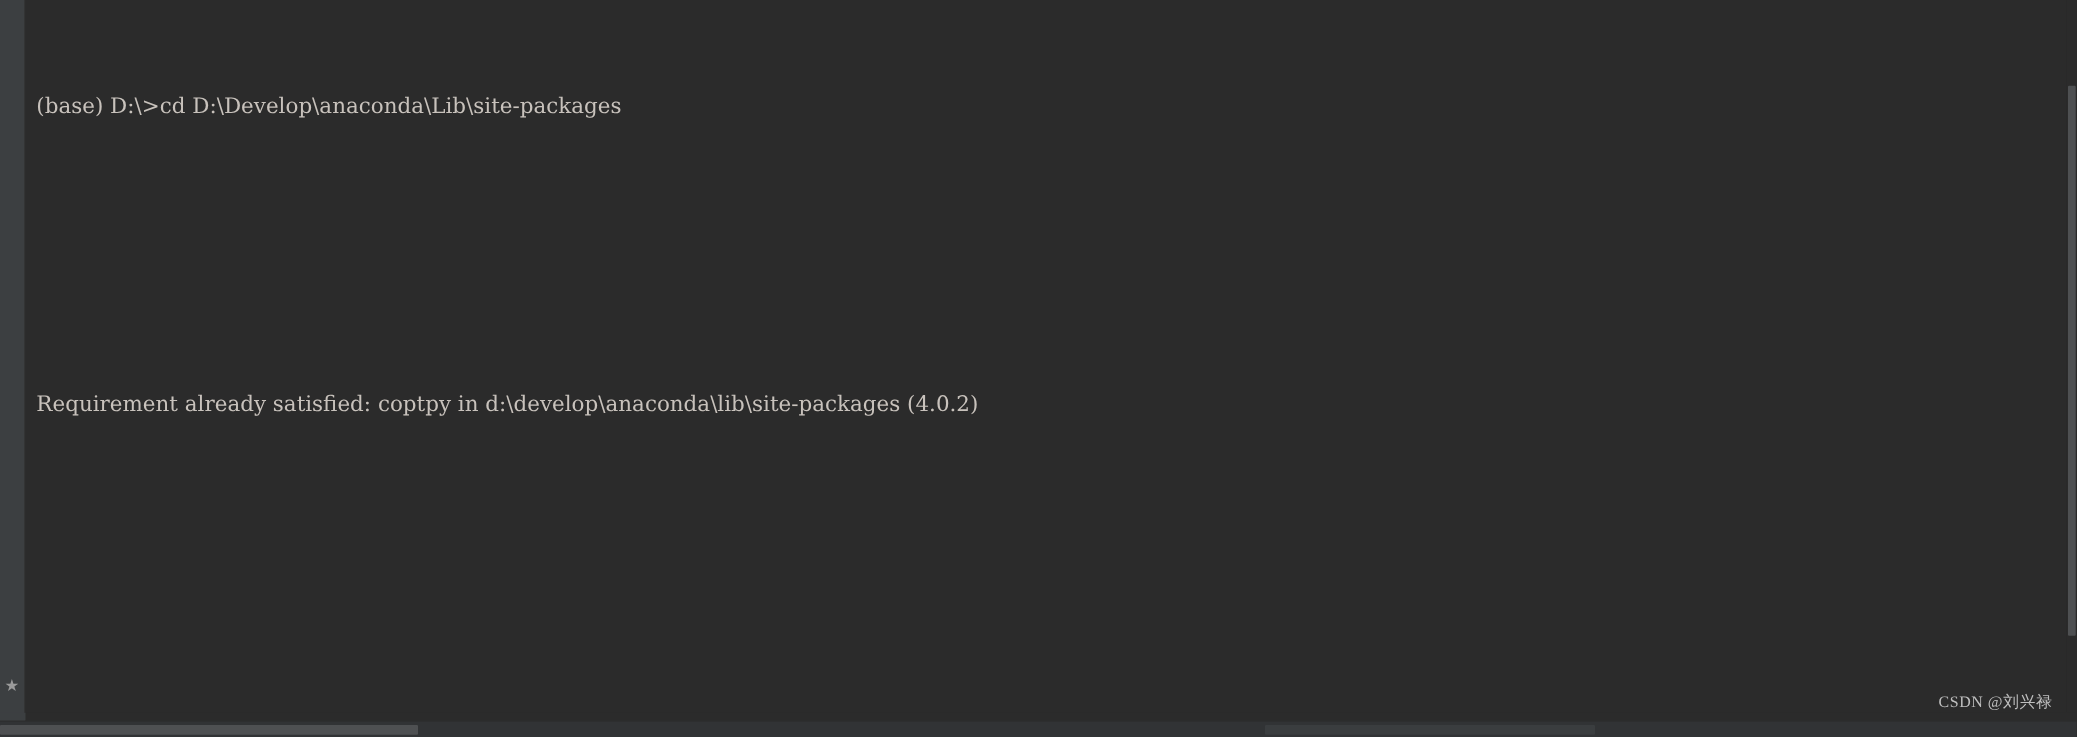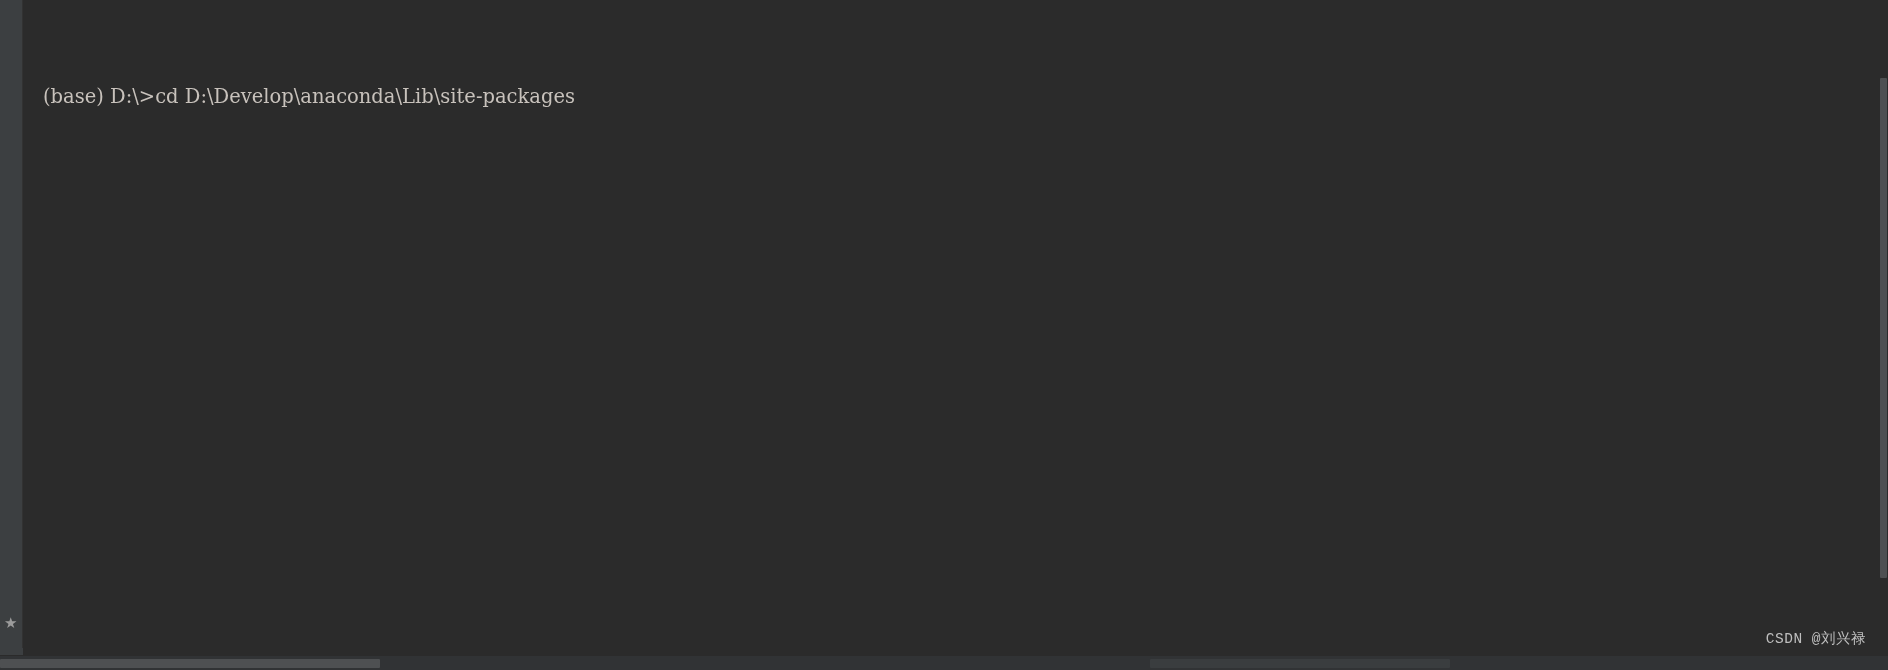--- a/index.html
+++ b/index.html
@@ -84,29 +84,29 @@
     left: 0;
     top: -9px;
     width: 100%;
     font-family: "DejaVu Serif", "Liberation Serif", serif;
     font-size: 19.5px;
     line-height: 30.2px;
     color: #c8c2bc;
     white-space: pre;
     letter-spacing: 0px;
   }
-  .line { padding-left: 20px; height: 30.2px; }
+  .line { padding-left: 10px; height: 30.2px; }
   .line.blank { color: transparent; }
 
   
   #watermark {
     position: absolute;
     right: 22px;
     bottom: 22px;
-    font-family: Liberation Mono, monospace;
+    font-family: Liberation Serif, serif;
     font-size: 14.5px;
     color: #bfbfbf;
     letter-spacing: 0.5px;
     white-space: nowrap;
   }
 
   
   #vscroll-track {
     position: absolute;
     right: 0; top: 0;
@@ -171,20 +171,21 @@
     </div>
     <div id="strip-chevron">▲</div>
   </div>
 
   <div id="terminal">
     <div id="term-lines">
 
       <div class="line">(base) D:\&gt;cd D:\Develop\anaconda\Lib\site-packages</div>
       <div class="line blank">&nbsp;</div>
       <div class="line blank">&nbsp;</div>
+      <div class="line">Requirement already satisfied: coptpy in d:\develop\anaconda\lib\site-packages (4.0.2)</div>
       <div class="line blank">&nbsp;</div>
       <div class="line blank">&nbsp;</div>
       
       
       
       
       
       
       
       

